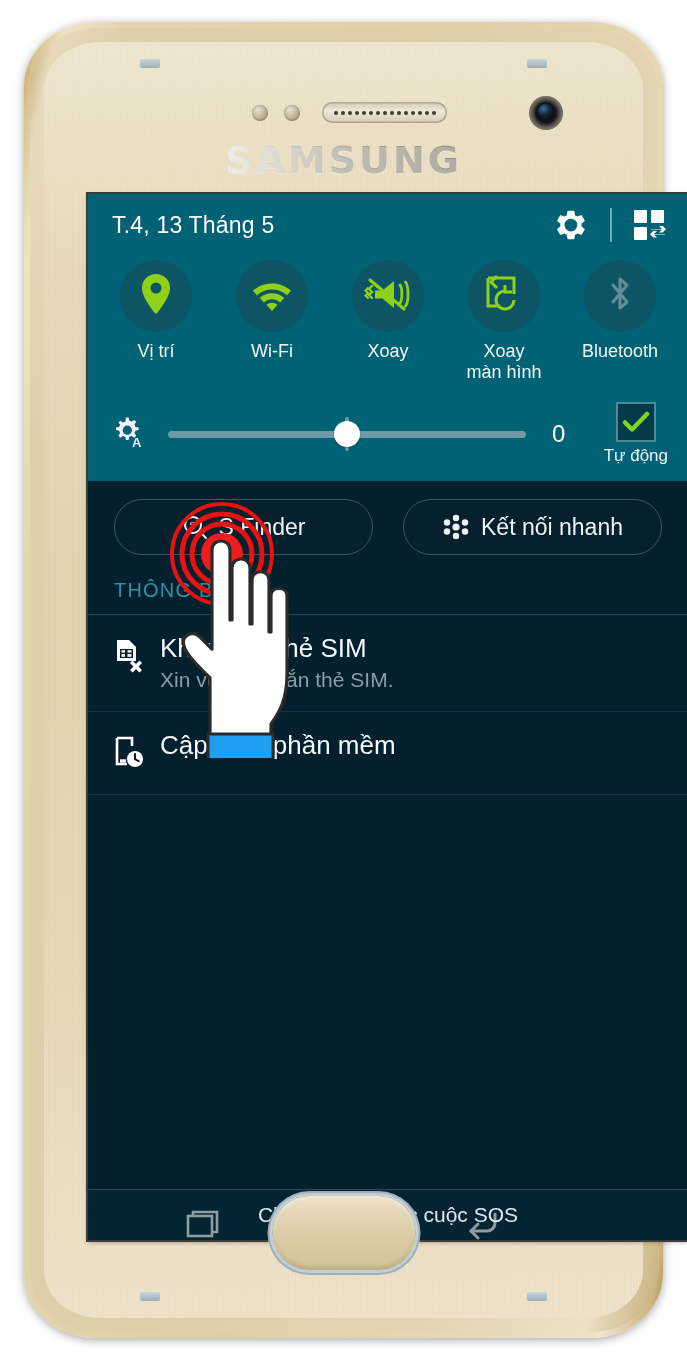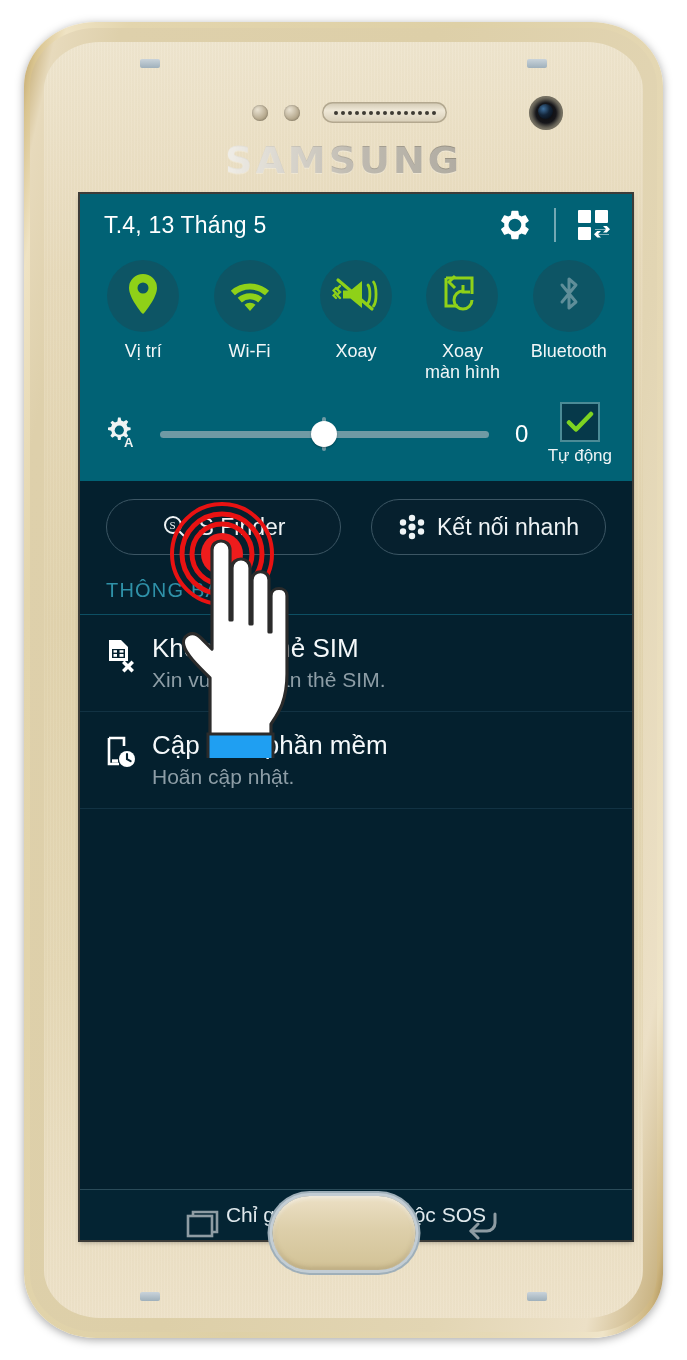--- a/index.html
+++ b/index.html
@@ -166,23 +166,23 @@
     -webkit-background-clip: text;
     background-clip: text;
     -webkit-text-fill-color: transparent;
     text-shadow: 0 1px 0 rgba(255,255,255,.25);
     user-select: none;
   }
 
   
   .screen {
     position: absolute;
-    left: 36px;
+    left: 44px;
     top: 152px;
-    width: 552px;
+    width: 600px;
     height: 1046px;
     background: #04202e;
     overflow: hidden;
     box-shadow: 0 0 0 2px #3d3c38, 0 2px 5px rgba(0,0,0,.35);
   }
 
   
   .qs-panel {
     background: #016275;
     padding: 0;
@@ -287,21 +287,21 @@
     color: #ffffff;
     font-size: 24px;
     width: 34px;
     text-align: center;
     flex: 0 0 auto;
   }
   .auto-box {
     display: flex;
     flex-direction: column;
     align-items: center;
-    margin-left: 9px;
+    margin-left: 28px;
     flex: 0 0 auto;
   }
   .auto-check {
     width: 40px;
     height: 40px;
     background: #06394a;
     box-shadow: inset 0 0 0 2px #4b8b96;
     display: flex;
     align-items: center;
     justify-content: center;
@@ -646,21 +646,20 @@
                   <div class="notif-icon">
                     <svg width="32" height="38" viewBox="0 0 32 38" fill="none" stroke="#ffffff" stroke-width="2.6">
                       <path d="M3 3h15v8M3 3v26h10"></path>
                       <path d="M6 26h6" stroke-width="3.4"></path>
                       <circle cx="21" cy="24" r="8" fill="#ffffff" stroke="none"></circle>
                       <path d="M21 19v5.2l3.6 2" stroke="#04202e" stroke-width="2.1" stroke-linecap="round"></path>
                     </svg>
                   </div>
                   <div class="notif-text">
                     <div class="notif-title">Cập nhật phần mềm</div>
-                    <div class="notif-sub">Hoãn cập nhật.</div>
                   </div>
                 </div>
 
                 <div class="notif-spacer"></div>
               </div>
 
               <div class="status-strip">
                 <span>Chỉ gọi được các cuộc SOS</span>
               </div>
             </div>

